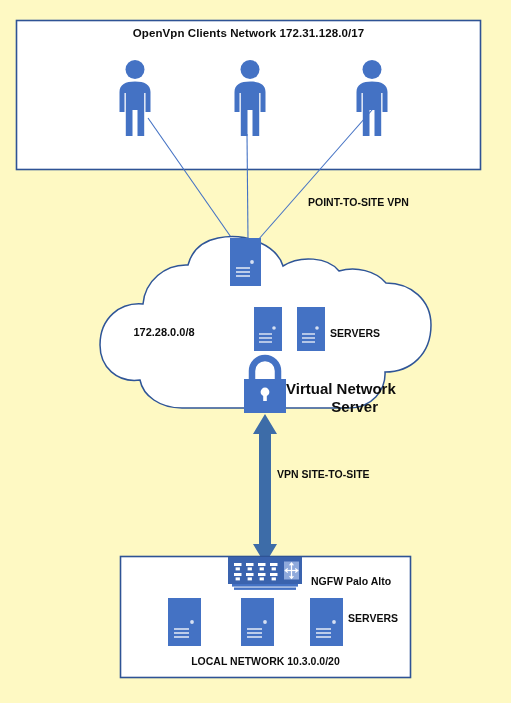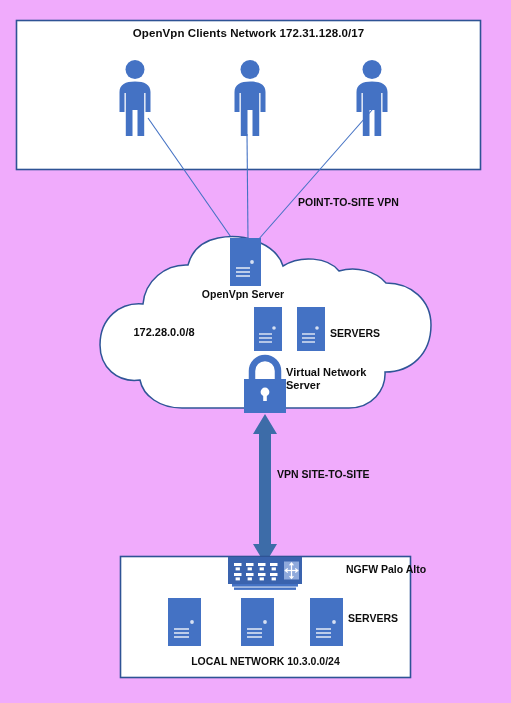--- a/index.html
+++ b/index.html
@@ -4,21 +4,21 @@
 <style>
   html, body {
     margin: 0;
     padding: 0;
     background: #ffffff;
   }
   #canvas {
     position: relative;
     width: 511px;
     height: 703px;
-    background: #f0abfc;
+    background: #fef9c3;
     overflow: hidden;
     font-family: "Liberation Sans", sans-serif;
   }
   .svg-layer {
     position: absolute;
     left: 0;
     top: 0;
     width: 511px;
     height: 703px;
   }
@@ -38,21 +38,21 @@
   #clients-title {
     left: 16px;
     top: 27px;
     width: 465px;
     font-size: 11.5px;
     letter-spacing: .1px;
   }
 
   
   #p2s-label {
-    left: 298px;
+    left: 308px;
     top: 196px;
     font-size: 10.5px;
   }
 
   
   #openvpn-server-label {
     left: 178px;
     top: 288px;
     width: 130px;
     font-size: 10.5px;
@@ -63,40 +63,39 @@
     width: 120px;
     font-size: 11px;
   }
   #cloud-servers-label {
     left: 330px;
     top: 327px;
     font-size: 10.5px;
   }
   #vng-label {
     left: 286px;
-    top: 366px;
+    top: 380px;
     width: 92px;
-    font-size: 11px;
-    text-align: left;
+    font-size: 15px;
+    text-align: right;
   }
 
   
   #s2s-label {
     left: 277px;
     top: 468px;
     font-size: 10.5px;
     text-align: right;
   }
 
   
   #ngfw-label {
     left: 311px;
-    top: 563px;
-    font-size: 10.5px;
-    margin-left: 35px;
+    top: 575px;
+    font-size: 10.5px;
   }
   #local-servers-label {
     left: 348px;
     top: 612px;
     font-size: 10.5px;
   }
   #local-net-label {
     left: 120px;
     top: 655px;
     width: 291px;
@@ -264,34 +263,33 @@
         <line x1="316" y1="633" x2="331" y2="633"></line>
         <line x1="316" y1="637" x2="331" y2="637"></line>
       </g>
     </g>
   </svg>
 
   <div class="lbl center" id="clients-title">OpenVpn Clients Network  172.31.128.0/17</div>
 
   <div class="lbl" id="p2s-label">POINT-TO-SITE VPN</div>
 
-  <div class="lbl center" id="openvpn-server-label">OpenVpn Server</div>
 
   <div class="lbl center" id="azure-label">
     <div>172.28.0.0/8</div>
   </div>
 
   <div class="lbl" id="cloud-servers-label">SERVERS</div>
 
   <div class="lbl" id="vng-label">
     <div>Virtual Network</div>
     <div>Server</div>
   </div>
 
   <div class="lbl" id="s2s-label">VPN SITE-TO-SITE</div>
 
   <div class="lbl" id="ngfw-label">NGFW Palo Alto</div>
 
   <div class="lbl" id="local-servers-label">SERVERS</div>
 
-  <div class="lbl center" id="local-net-label">LOCAL NETWORK 10.3.0.0/24</div>
+  <div class="lbl center" id="local-net-label">LOCAL NETWORK 10.3.0.0/20</div>
 
 </div>
 
 </body></html>

